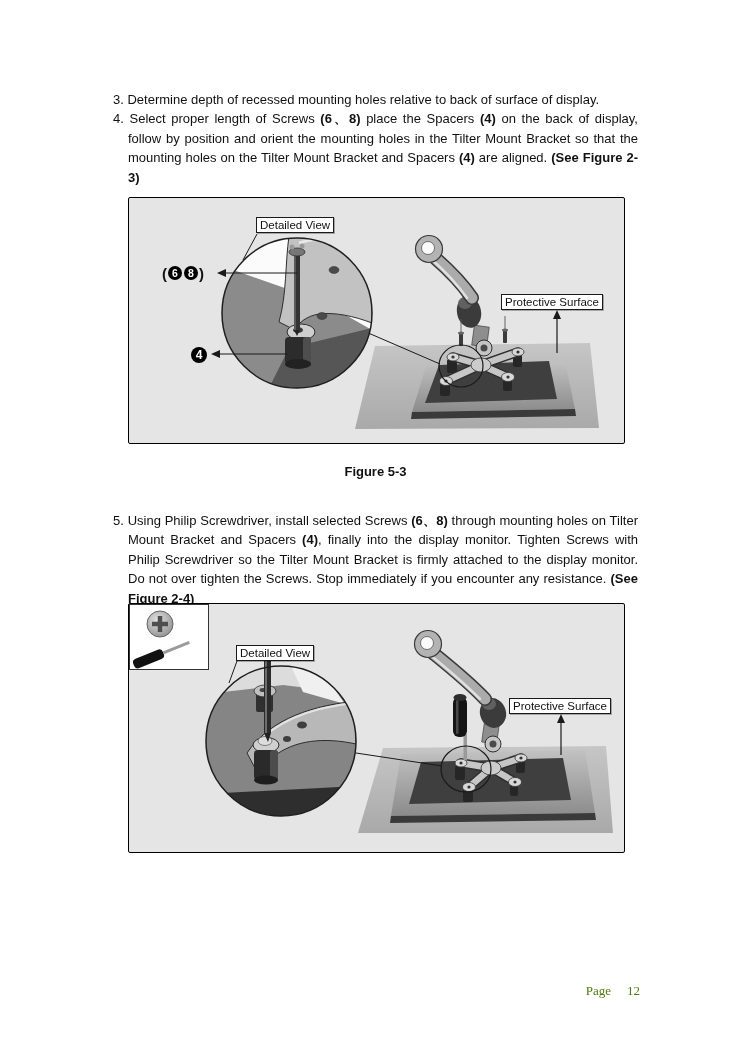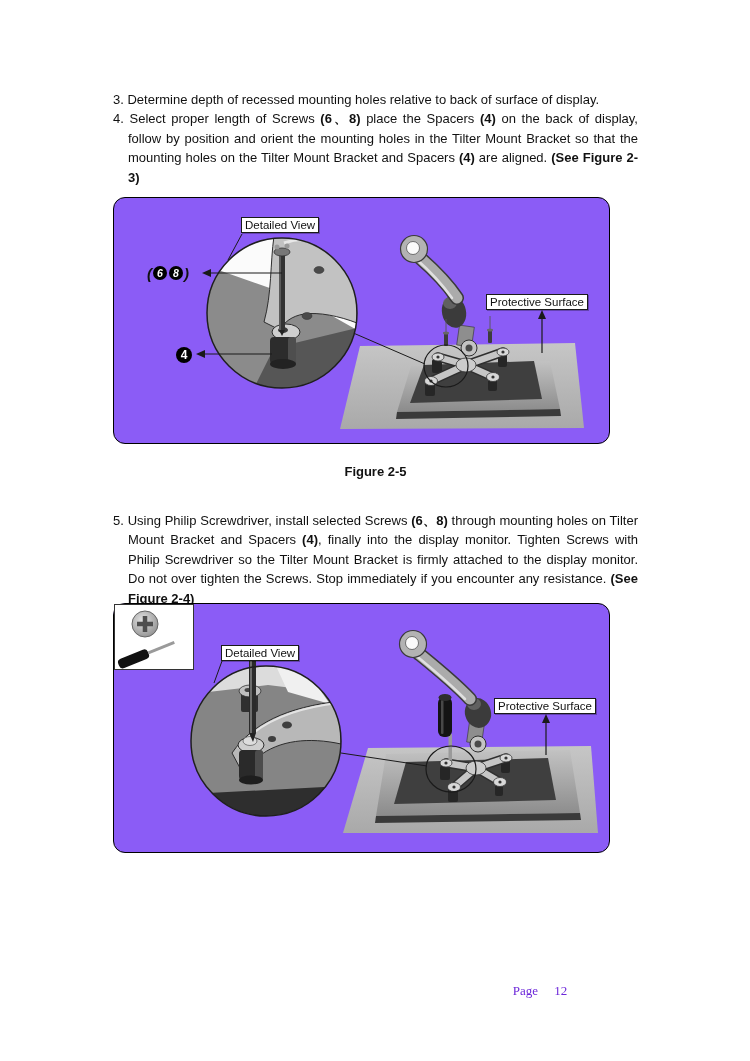--- a/index.html
+++ b/index.html
@@ -1,32 +1,32 @@
 <!DOCTYPE html>
 <html><head>
 <meta charset="utf-8">
 <style>
   html,body{margin:0;padding:0;background:#fff;}
   .page{position:relative;width:750px;height:1061px;background:#ffffff;overflow:hidden;
         font-family:"Liberation Sans",sans-serif;color:#111;}
   .steps{position:absolute;left:113px;width:525px;}
   .step{font-size:13px;line-height:19.4px;text-align:justify;padding-left:15px;text-indent:-15px;margin:0;}
   .step .b{font-weight:bold;margin-top:21px;}
-  .figure{position:absolute;left:113px;width:495px;border:1.5px solid #000;border-radius:12px;background:#8b5cf6;}
+  .figure{position:absolute;left:128px;width:495px;border:1.5px solid #000;border-radius:2px;background:#e5e5e5;}
   .figure svg{position:absolute;left:0;top:0;}
   .lblbox{position:absolute;border:1px solid #1a1a1a;background:#fff;font-size:11.5px;line-height:14px;
           padding:0 3px;white-space:nowrap;color:#111;box-shadow:1px 1px 0 rgba(0,0,0,.28);z-index:3;}
   .callout{position:absolute;z-index:3;white-space:nowrap;}
   .paren{font-size:15px;font-weight:bold;vertical-align:-1px;}
   .cd{display:inline-block;width:14px;height:14px;line-height:14px;border-radius:50%;background:#000;
       color:#fff;font-size:10.5px;font-weight:bold;text-align:center;margin:0 1px;vertical-align:1px;}
   .cd.big{width:16px;height:16px;line-height:16px;font-size:12px;}
   .caption{position:absolute;left:113px;width:525px;text-align:center;font-weight:bold;font-size:13px;}
-  .footer{position:absolute;top:983px;left:440px;width:200px;text-align:center;
-          font-family:"Liberation Serif",serif;font-size:13px;color:#6d28d9;}
+  .footer{position:absolute;top:983px;left:440px;width:200px;text-align:right;
+          font-family:"Liberation Serif",serif;font-size:13px;color:#4d7c0f;}
   .footer .num{margin-left:16px;}
 </style>
 </head>
 <body>
 
 <div class="page">
 
   <div class="steps" style="top:90px;">
     <p class="step"><span>3. Determine depth of recessed mounting holes relative to back of surface of display.</span></p>
     <p class="step"><span>4. Select proper length of Screws </span><span class="b">(6、8)</span><span> place the Spacers </span><span class="b">(4)</span><span> on the back of display, follow by position and orient the mounting holes in the Tilter Mount Bracket so that the mounting holes on the Tilter Mount Bracket and Spacers </span><span class="b">(4)</span><span> are aligned. </span><span class="b">(See Figure 2-3)</span></p>
@@ -134,25 +134,25 @@
         <polygon points="88,75 97,71 97,79" fill="#1a1a1a"></polygon>
       </g>
       <g>
         <line x1="89" y1="156" x2="158" y2="156" stroke="#1a1a1a" stroke-width="1.2"></line>
         <polygon points="82,156 91,152 91,160" fill="#1a1a1a"></polygon>
       </g>
     </svg>
 
     <div class="lblbox" style="left:127px;top:19px;">Detailed View</div>
     <div class="lblbox" style="left:372px;top:96px;">Protective Surface</div>
-    <div class="callout" style="left:33px;top:66px;font-style:italic;"><span class="paren">(</span><span class="cd">6</span><span class="cd">8</span><span class="paren">)</span></div>
+    <div class="callout" style="left:33px;top:66px;"><span class="paren">(</span><span class="cd">6</span><span class="cd">8</span><span class="paren">)</span></div>
     <div class="callout" style="left:61px;top:148px;"><span class="cd big">4</span></div>
   </div>
 
-  <div class="caption" style="top:464px;">Figure 2-5</div>
+  <div class="caption" style="top:464px;">Figure 5-3</div>
 
   <div class="steps" style="top:511px;">
     <p class="step"><span>5. Using Philip Screwdriver, install selected Screws </span><span class="b">(6、8)</span><span> through mounting holes on Tilter Mount Bracket and Spacers </span><span class="b">(4)</span><span>, finally into the display monitor. Tighten Screws with Philip Screwdriver so the Tilter Mount Bracket is firmly attached to the display monitor. Do not over tighten the Screws. Stop immediately if you encounter any resistance. </span><span class="b">(See Figure 2-4)</span></p>
   </div>
 
   <div class="figure" style="top:603px;height:248px;">
     <svg width="492" height="245" viewBox="0 0 492 245">
       <defs>
         <radialGradient id="gscrew" cx="0.4" cy="0.35" r="0.8">
           <stop offset="0" stop-color="#e3e3e3"></stop>

